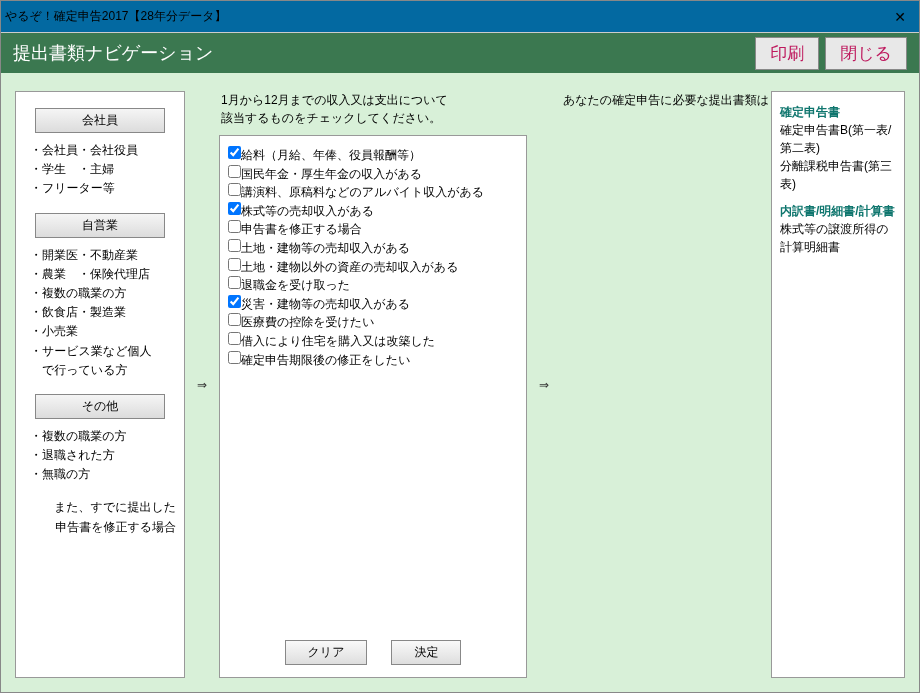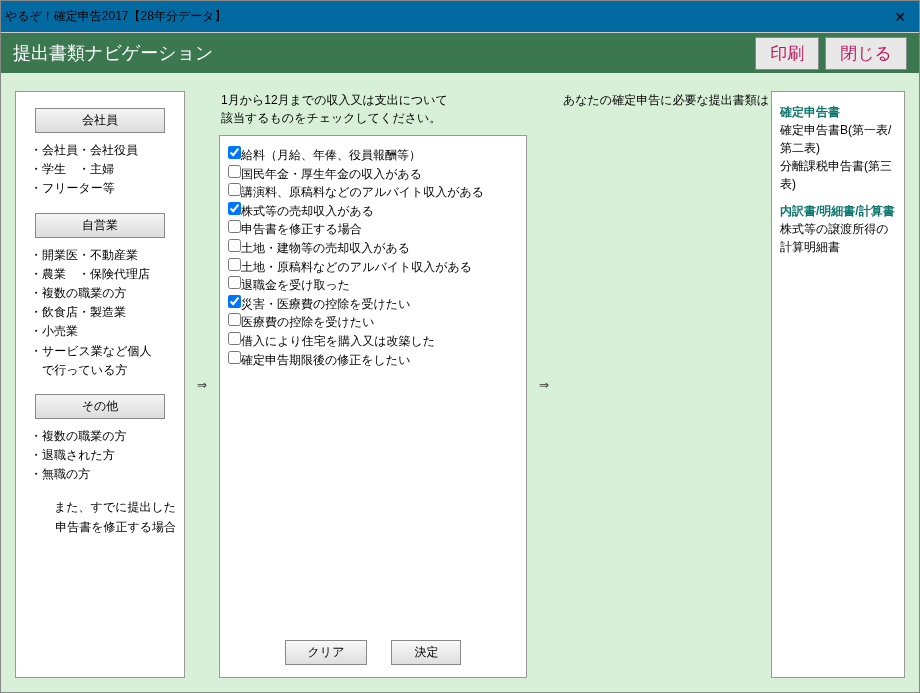--- a/index.html
+++ b/index.html
@@ -99,29 +99,29 @@
             <label class="chk-row">
               <input type="checkbox" style="">
               <span>申告書を修正する場合</span>
             </label>
             <label class="chk-row">
               <input type="checkbox" style="">
               <span>土地・建物等の売却収入がある</span>
             </label>
             <label class="chk-row">
               <input type="checkbox" style="">
-              <span>土地・原稿料などのアルバイト収入がある</span>
+              <span>土地・建物以外の資産の売却収入がある</span>
             </label>
             <label class="chk-row">
               <input type="checkbox" style="">
               <span>退職金を受け取った</span>
             </label>
             <label class="chk-row">
               <input type="checkbox" checked="" style="">
-              <span>災害・医療費の控除を受けたい</span>
+              <span>災害・建物等の売却収入がある</span>
             </label>
             <label class="chk-row">
               <input type="checkbox" style="">
               <span>医療費の控除を受けたい</span>
             </label>
             <label class="chk-row">
               <input type="checkbox" style="">
               <span>借入により住宅を購入又は改築した</span>
             </label>
             <label class="chk-row">

